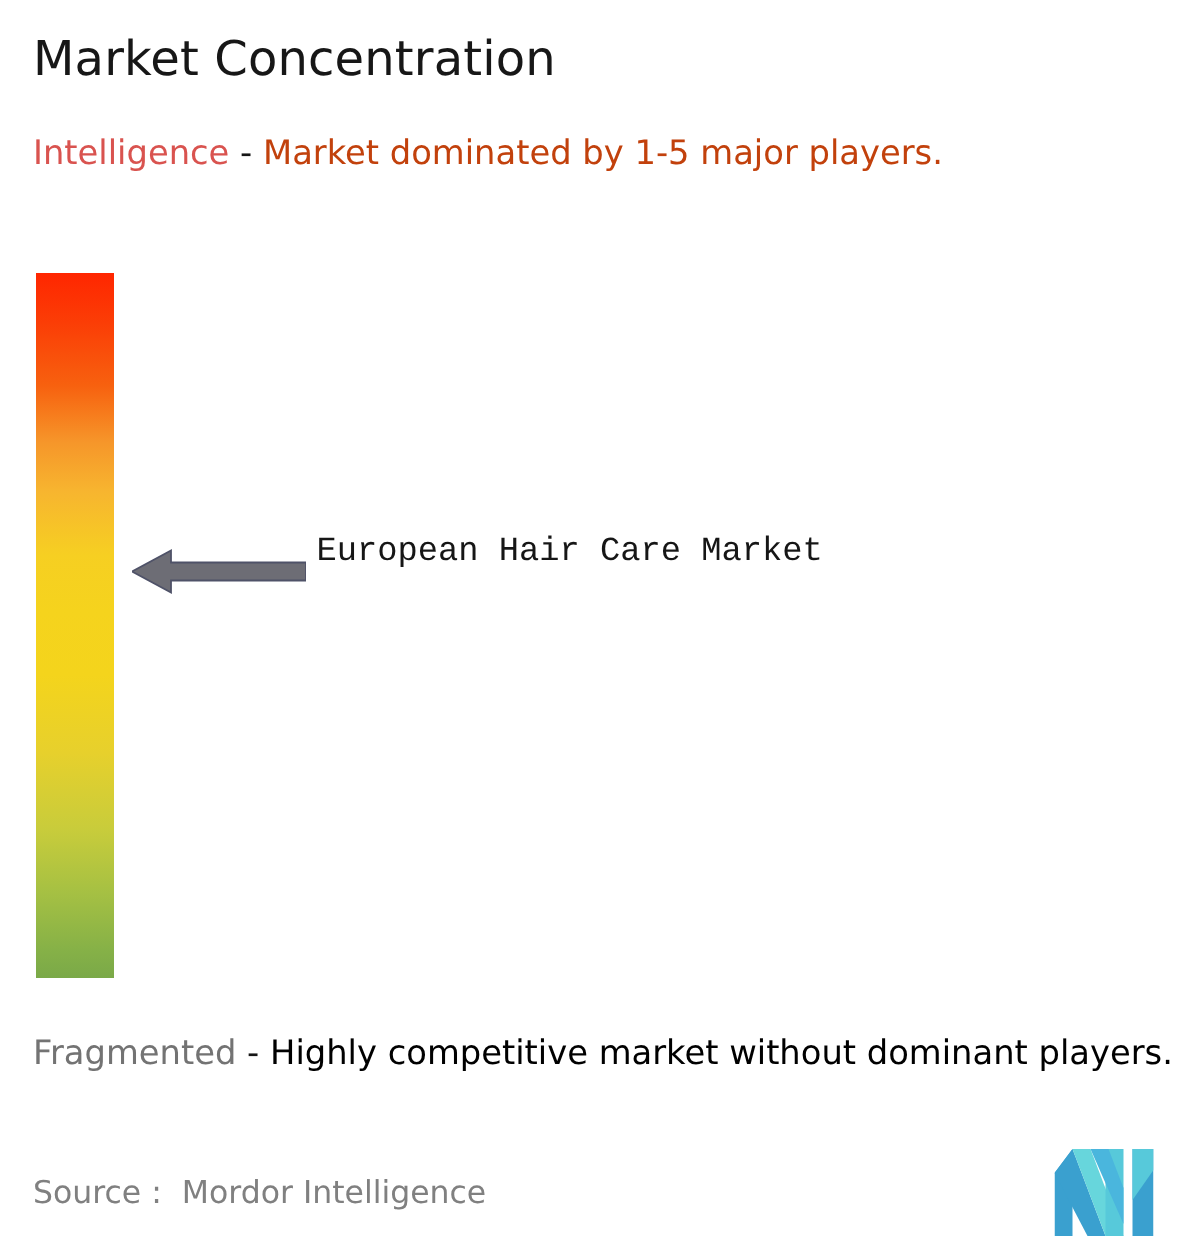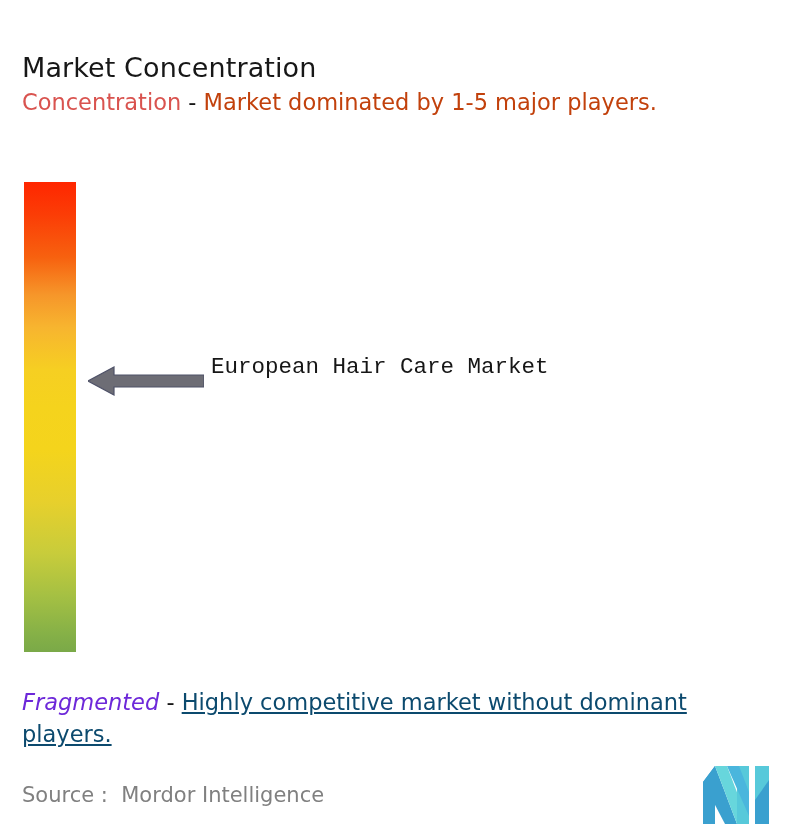--- a/index.html
+++ b/index.html
@@ -23,26 +23,25 @@
     height: 834px;
     background: #ffffff;
   }
 
   
   #chart-title {
     position: absolute;
     left: 22px;
     top: 22px;
     width: 740px;
-    font-size: 27px;
+    font-size: 32px;
     line-height: 34px;
     color: #171717;
     letter-spacing: 0.1px;
     white-space: nowrap;
-    margin-top: 29px;
   }
 
   
   #consolidated-legend {
     position: absolute;
     left: 22px;
     top: 86px;
     width: 752px;
     font-size: 22.5px;
     line-height: 33px;
@@ -105,26 +104,24 @@
   #fragmented-legend {
     position: absolute;
     left: 22px;
     top: 686px;
     width: 760px;
     font-size: 22.5px;
     line-height: 32px;
     color: #161616;
   }
   #fragmented-legend .term {
-    color: #6d28d9;
-    font-style: italic;
+    color: #737373;
   }
   #fragmented-legend .desc {
-    color: #0c4a6e;
-    text-decoration: underline;
+    color: #000000;
   }
 
   
   #source-note {
     position: absolute;
     left: 22px;
     top: 781px;
     font-size: 21px;
     line-height: 28px;
     color: #808080;
@@ -141,21 +138,21 @@
   }
 </style>
 </head>
 <body>
 
 <div id="page">
 
   <div id="chart-title">Market Concentration</div>
 
   <div id="consolidated-legend">
-    <span class="term">Concentration</span><span class="sep">  - </span><span class="desc">Market dominated by 1-5 major players.</span>
+    <span class="term">Intelligence</span><span class="sep">  - </span><span class="desc">Market dominated by 1-5 major players.</span>
   </div>
 
   <div id="gradient-bar"></div>
 
   <svg id="callout-arrow" viewBox="0 0 116 36">
     <polygon points="0,18 26,4 26,12 116,12 116,24 26,24 26,32" fill="#6d6d75" stroke="#4f5268" stroke-width="1.2"></polygon>
   </svg>
 
   <div id="callout-label">European Hair Care Market</div>
 

